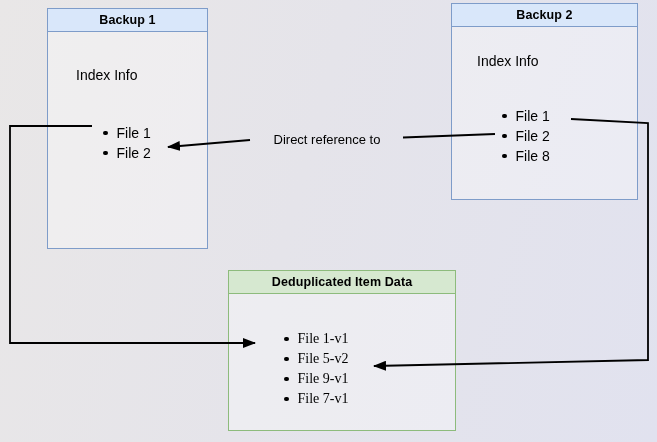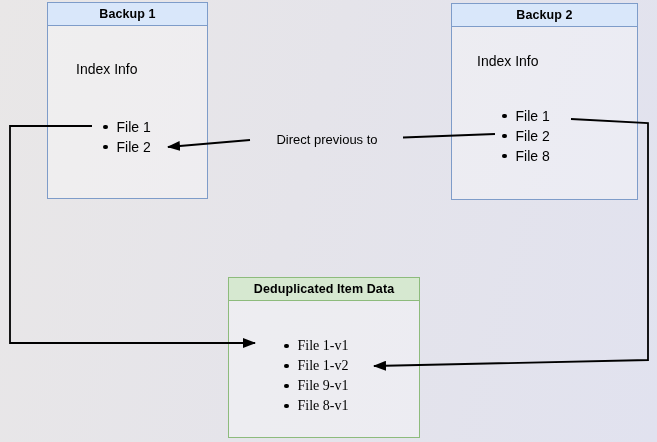--- a/index.html
+++ b/index.html
@@ -21,23 +21,23 @@
   .subtitle{position:absolute;font-size:14px;line-height:20px;white-space:nowrap;}
   ul.items{position:absolute;margin:0;padding:0;list-style:none;font-size:14px;}
   ul.items li{height:20px;display:flex;align-items:center;white-space:nowrap;}
   .bullet{width:4.5px;height:4.5px;border-radius:50%;background:#000;margin-right:9px;flex:0 0 auto;}
   .connector-layer{position:absolute;left:0;top:0;z-index:3;pointer-events:none;}
   .ref-label{
     position:absolute;left:327px;top:140px;transform:translate(-50%,-50%);
     text-align:center;font-size:13px;line-height:16.5px;z-index:2;white-space:nowrap;
   }
   
-  #backup1{left:47px;top:2px;width:161px;height:197px;padding-left:16px;}
+  #backup1{left:47px;top:8px;width:161px;height:241px;padding-left:16px;}
   #backup2{left:451px;top:3px;width:187px;height:197px;}
-  #dedup{left:228px;top:277px;width:192px;height:161px;}
+  #dedup{left:228px;top:270px;width:228px;height:161px;}
   #backup1 .subtitle{left:28px;top:56px;}
   #backup2 .subtitle{left:25px;top:47px;}
   #backup1 ul.items{left:55px;top:114px;}
   #backup2 ul.items{left:50px;top:102px;}
   #dedup ul.items{left:55px;top:58px;font-family:Liberation Serif, serif;}
 </style>
 </head>
 <body>
 
 <div class="canvas">
@@ -84,35 +84,35 @@
     <div class="box-header">
       <span>Deduplicated Item Data</span>
     </div>
     <ul class="items">
       <li>
         <span class="bullet"></span>
         <span>File 1-v1</span>
       </li>
       <li>
         <span class="bullet"></span>
-        <span>File 1-v2</span>
+        <span>File 5-v2</span>
       </li>
       <li>
         <span class="bullet"></span>
         <span>File 9-v1</span>
       </li>
       <li>
         <span class="bullet"></span>
-        <span>File 8-v1</span>
+        <span>File 7-v1</span>
       </li>
     </ul>
   </div>
 
   <div class="ref-label">
-    <div>Direct previous to</div>
+    <div>Direct reference to</div>
   </div>
 
   <svg class="connector-layer" width="657" height="442" viewBox="0 0 657 442">
     <defs>
       <marker id="arrowhead" markerUnits="userSpaceOnUse" markerWidth="13" markerHeight="10" refX="12" refY="5" orient="auto">
         <path d="M0,0 L13,5 L0,10 Z" fill="#000"></path>
       </marker>
     </defs>
 
     <path d="M495,134 L403,137.5" stroke="#000" stroke-width="1.8" fill="none"></path>

